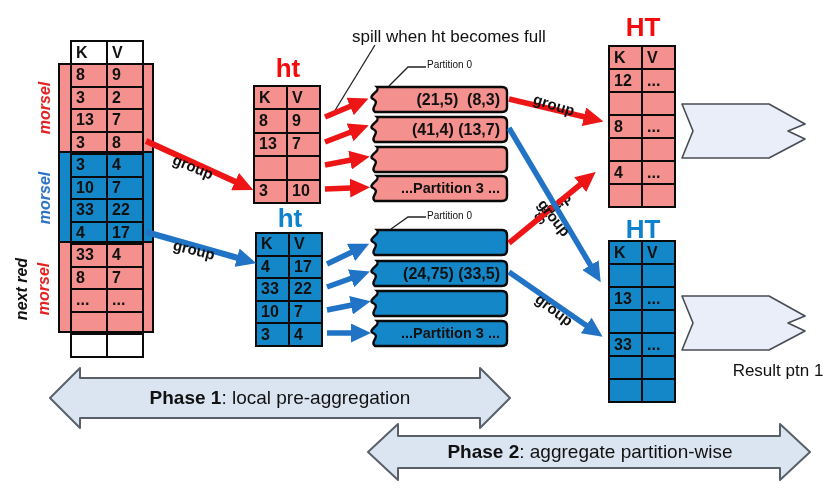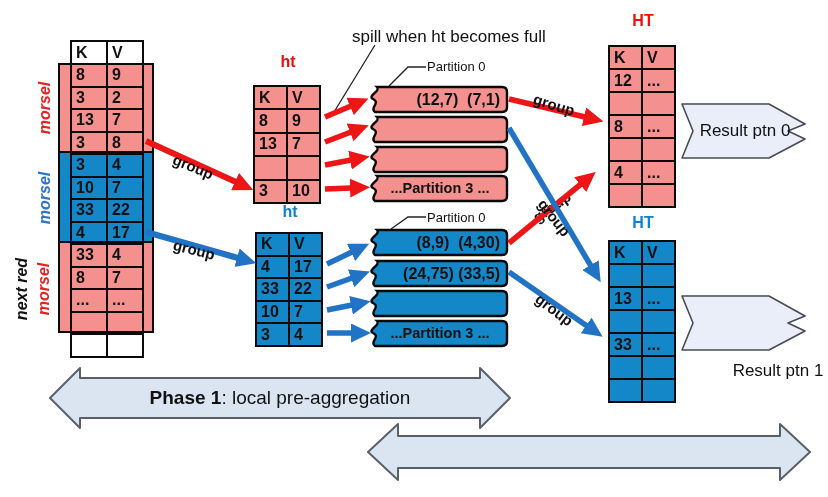--- a/index.html
+++ b/index.html
@@ -16,30 +16,30 @@
   .blue td,.blue th{background:#1487c9;}
 
   .input-wrap{position:absolute;left:58px;top:40px;width:96px;height:316px;}
   .band{position:absolute;left:0;width:96px;border:2px solid #0a0a0a;box-sizing:border-box;}
   .band.r{background:#f4918e;}
   .band.b{background:#1487c9;}
   .input-tbl{left:12px;top:0;}
   .input-tbl td,.input-tbl th{background:transparent;}
   .input-tbl .wrow td,.input-tbl th{background:#ffffff;}
 
-  .title{position:absolute;font-weight:bold;font-size:16px;text-align:center;width:70px;}
+  .title{position:absolute;font-weight:bold;font-size:26px;text-align:center;width:70px;}
   .red-t{color:#f40c0c;}
   .blue-t{color:#0f82cd;}
 
   .note{position:absolute;font-size:17px;white-space:nowrap;}
-  .callout-lbl{position:absolute;font-size:13px;white-space:nowrap;}
+  .callout-lbl{position:absolute;font-size:10px;white-space:nowrap;}
 
   .boxtext{position:absolute;left:380px;width:120px;height:21px;font-weight:bold;font-size:16px;
            text-align:right;padding-right:9px;line-height:21px;white-space:pre;}
-  .boxtext.ctr{text-align:center;padding-right:0;font-size:14.5px;}
+  .boxtext.ctr{text-align:right;padding-right:0;font-size:14.5px;}
 
   .grp{position:absolute;width:56px;height:20px;text-align:center;font-weight:bold;font-size:15px;
        line-height:20px;white-space:nowrap;}
 
   .vlab{position:absolute;width:90px;height:20px;text-align:center;font-style:italic;font-weight:bold;
         font-size:16px;line-height:20px;transform:rotate(-90deg);white-space:nowrap;}
   .vlab.red{color:#e32222;}
   .vlab.blu{color:#2d74c8;}
 
   .result-lbl{position:absolute;width:118px;text-align:center;font-size:17px;white-space:nowrap;}
@@ -214,23 +214,23 @@
           <td>3</td>
           <td>4</td>
         </tr>
   </tbody>
     </table>
 
   <div class="note" style="left:352px;top:27px;">spill when ht becomes full</div>
   <div class="callout-lbl" style="left:427px;top:59px;">Partition 0</div>
   <div class="callout-lbl" style="left:427px;top:210px;">Partition 0</div>
 
-  <div class="boxtext" style="top:89px;">(12,7)  (7,1)</div>
+  <div class="boxtext" style="top:89px;">(21,5)  (8,3)</div>
+  <div class="boxtext" style="top:119px;">(41,4) (13,7)</div>
   <div class="boxtext ctr" style="top:178px;">...Partition 3 ...</div>
-  <div class="boxtext" style="top:232px;">(8,9)  (4,30)</div>
   <div class="boxtext" style="top:263px;">(24,75) (33,5)</div>
   <div class="boxtext ctr" style="top:323px;">...Partition 3 ...</div>
 
   <div class="title red-t" style="left:608px;top:12px;">HT</div>
   <table class="tbl pink" style="left:608px;top:45px;">
     <colgroup>
         <col style="width:33px">
         <col style="width:33px">
       </colgroup>
     <tbody>
@@ -296,24 +296,26 @@
           <td></td>
           <td></td>
         </tr>
     <tr style="height:23px">
           <td></td>
           <td></td>
         </tr>
   </tbody>
     </table>
 
-  <div class="result-lbl" style="left:686px;top:121px;">Result ptn 0</div>
   <div class="result-lbl" style="left:719px;top:313px;margin-top:48px;">Result ptn 1</div>
   <div class="phase-lbl" style="left:60px;top:387px;width:440px;">
     <b>Phase 1</b><span>: local pre-aggregation</span>
+  </div>
+  <div class="phase-lbl" style="left:390px;top:441px;width:400px;">
+    <b>Phase 2</b><span>: aggregate partition-wise</span>
   </div>
 
   <div class="grp" style="left:524px;top:197px;transform:rotate(-35deg);">group</div>
 
   <svg class="layer" viewBox="0 0 828 497">
     <defs>
       <marker id="rh" markerUnits="userSpaceOnUse" markerWidth="20" markerHeight="19" refX="1" refY="9.5" orient="auto">
         <path d="M0,0 L20,9.5 L0,19 Z" fill="#ed1515"></path>
       </marker>
       <marker id="bh" markerUnits="userSpaceOnUse" markerWidth="20" markerHeight="19" refX="1" refY="9.5" orient="auto">

